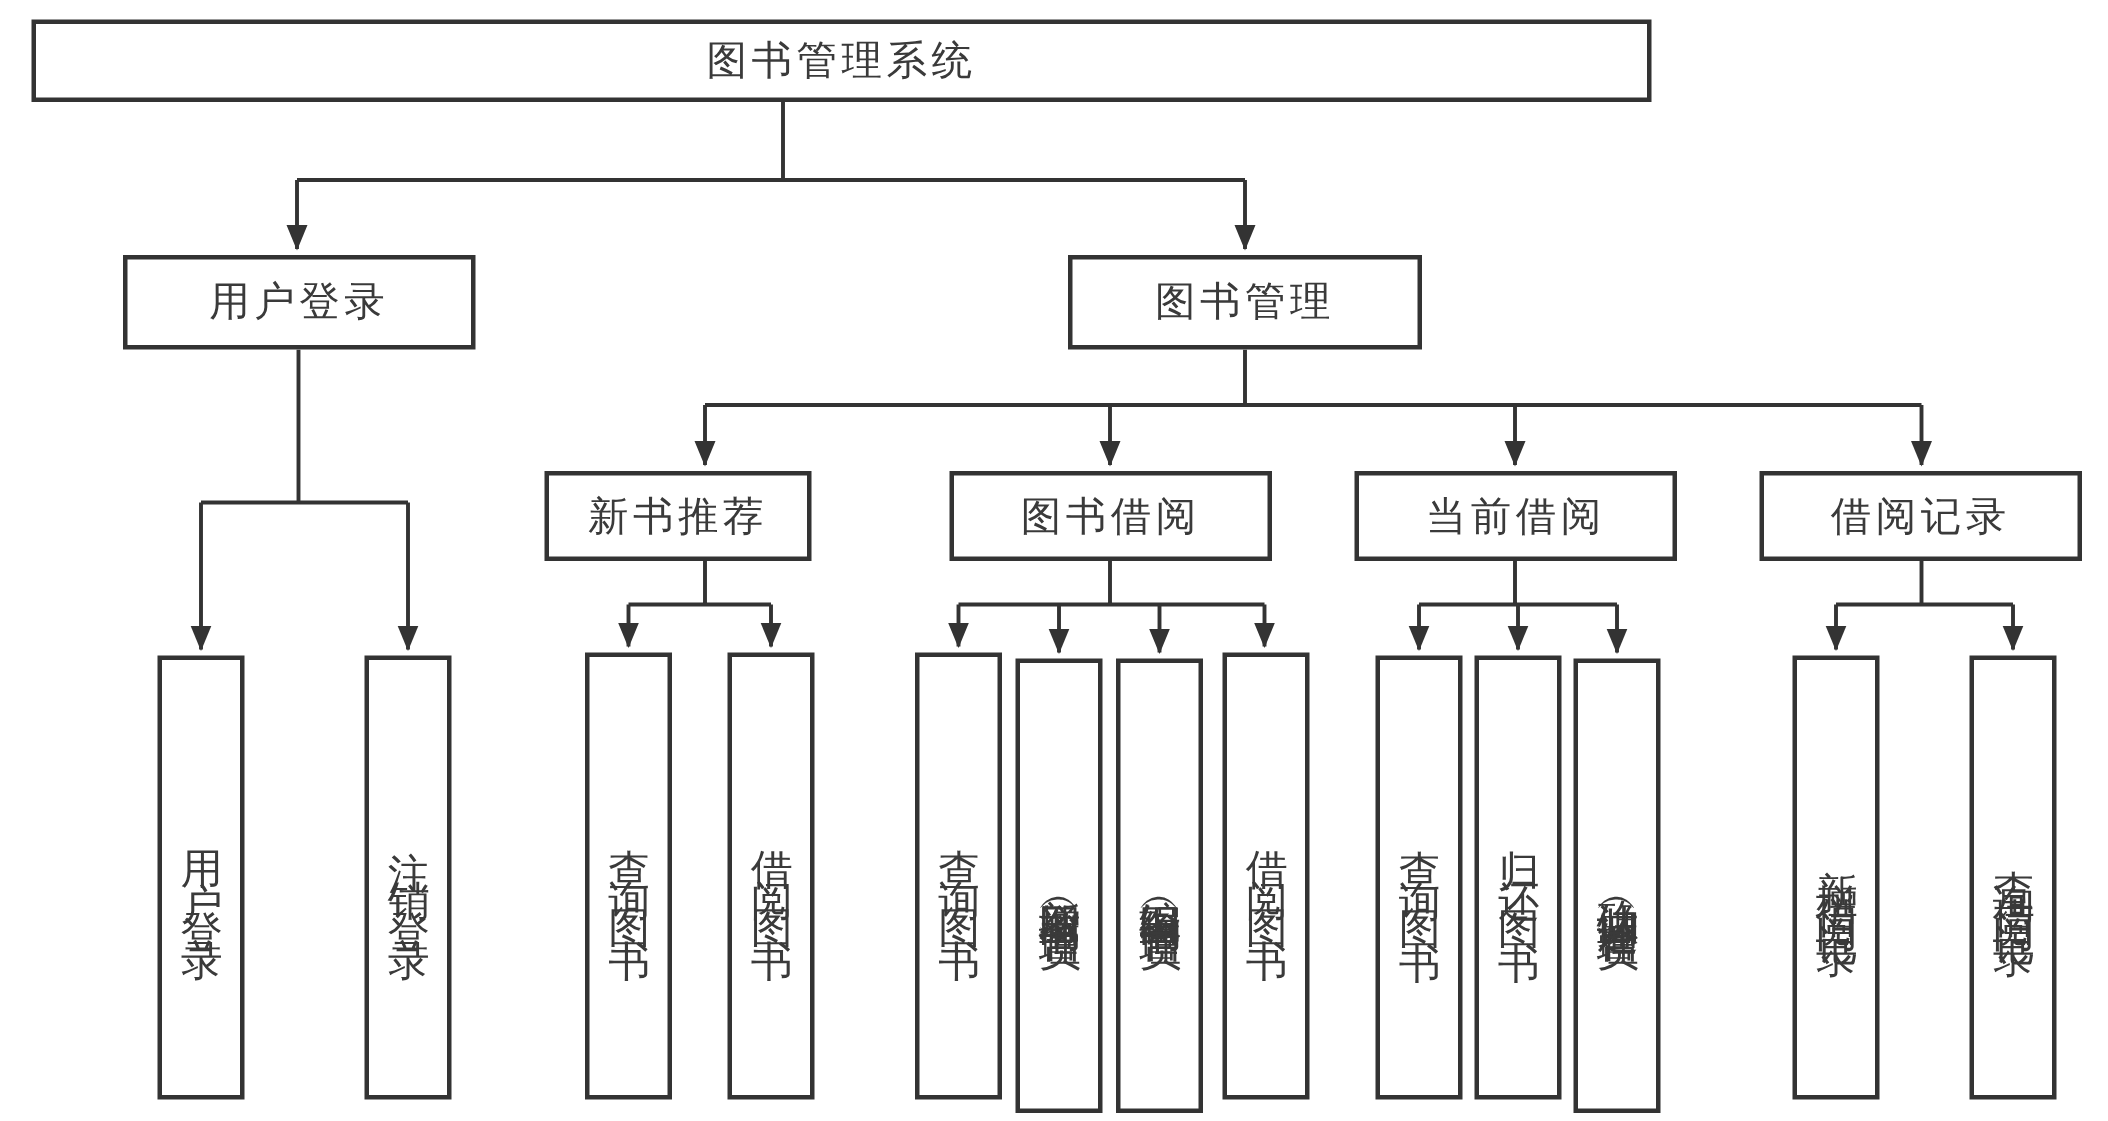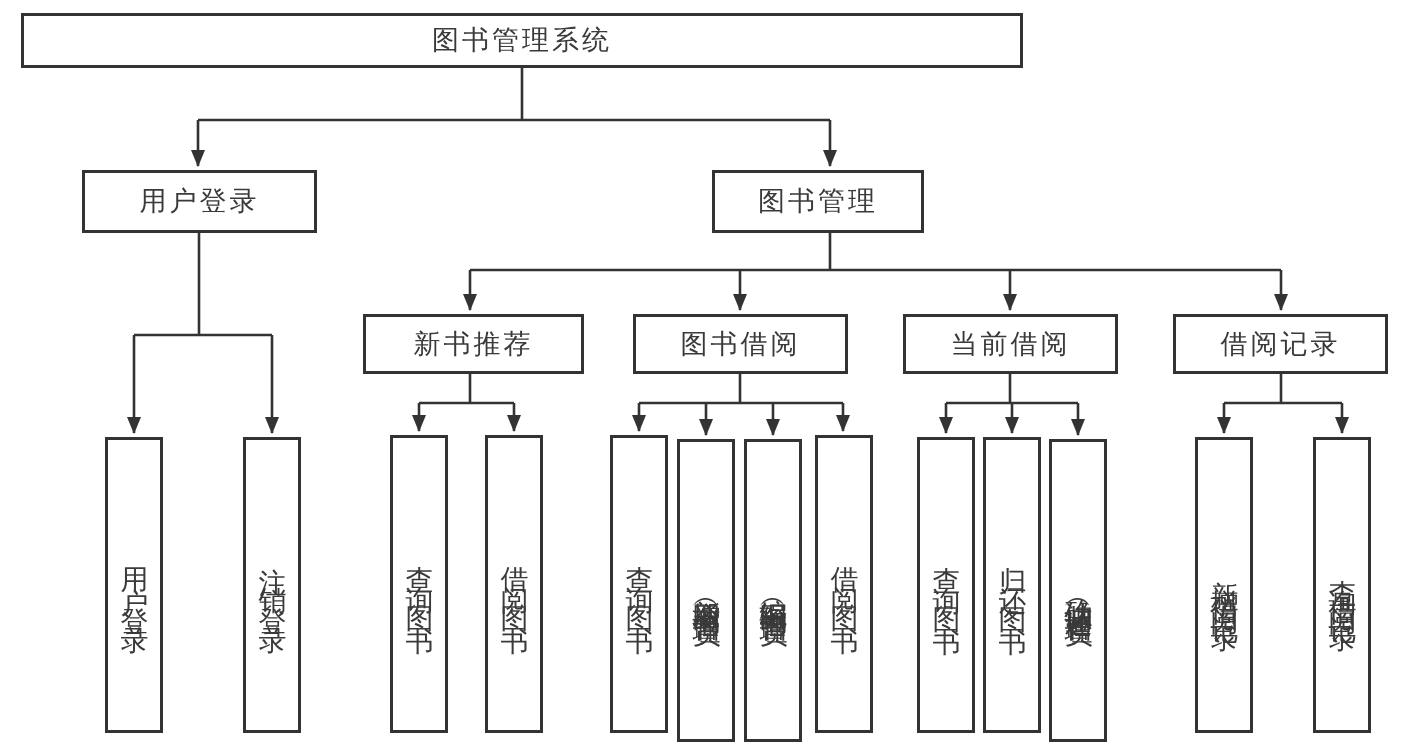--- a/index.html
+++ b/index.html
@@ -78,32 +78,32 @@
     <path class="cline" d="M1010 374 V403 M946 403 H1078"></path>
     <line class="cline" x1="946" y1="403" x2="946" y2="433" marker-end="url(#ah)"></line>
     <line class="cline" x1="1012" y1="403" x2="1012" y2="433" marker-end="url(#ah)"></line>
     <line class="cline" x1="1078" y1="403" x2="1078" y2="435" marker-end="url(#ah)"></line>
 
     <path class="cline" d="M1281 374 V403 M1224 403 H1342"></path>
     <line class="cline" x1="1224" y1="403" x2="1224" y2="433" marker-end="url(#ah)"></line>
     <line class="cline" x1="1342" y1="403" x2="1342" y2="433" marker-end="url(#ah)"></line>
   </svg>
 
-  <div class="box hbox" style="left:21px;top:13px;width:1002px;height:55px;">
+  <div class="box hbox" style="left:21px;top:13px;width:1080px;height:55px;">
     <span>图书管理系统</span>
   </div>
 
   <div class="box hbox" style="left:82px;top:170px;width:235px;height:63px;">
     <span>用户登录</span>
   </div>
-  <div class="box hbox" style="left:712px;top:170px;width:212px;height:63px;">
+  <div class="box hbox" style="left:712px;top:170px;width:236px;height:63px;">
     <span>图书管理</span>
   </div>
 
-  <div class="box hbox" style="left:363px;top:314px;width:221px;height:60px;text-align:center;">
+  <div class="box hbox" style="left:363px;top:314px;width:178px;height:60px;text-align:center;">
     <span>新书推荐</span>
   </div>
   <div class="box hbox" style="left:903px;top:314px;width:215px;height:60px;">
     <span>当前借阅</span>
   </div>
   <div class="box hbox" style="left:633px;top:314px;width:215px;height:60px;">
     <span>图书借阅</span>
   </div>
   <div class="box hbox" style="left:1173px;top:314px;width:215px;height:60px;">
     <span>借阅记录</span>

